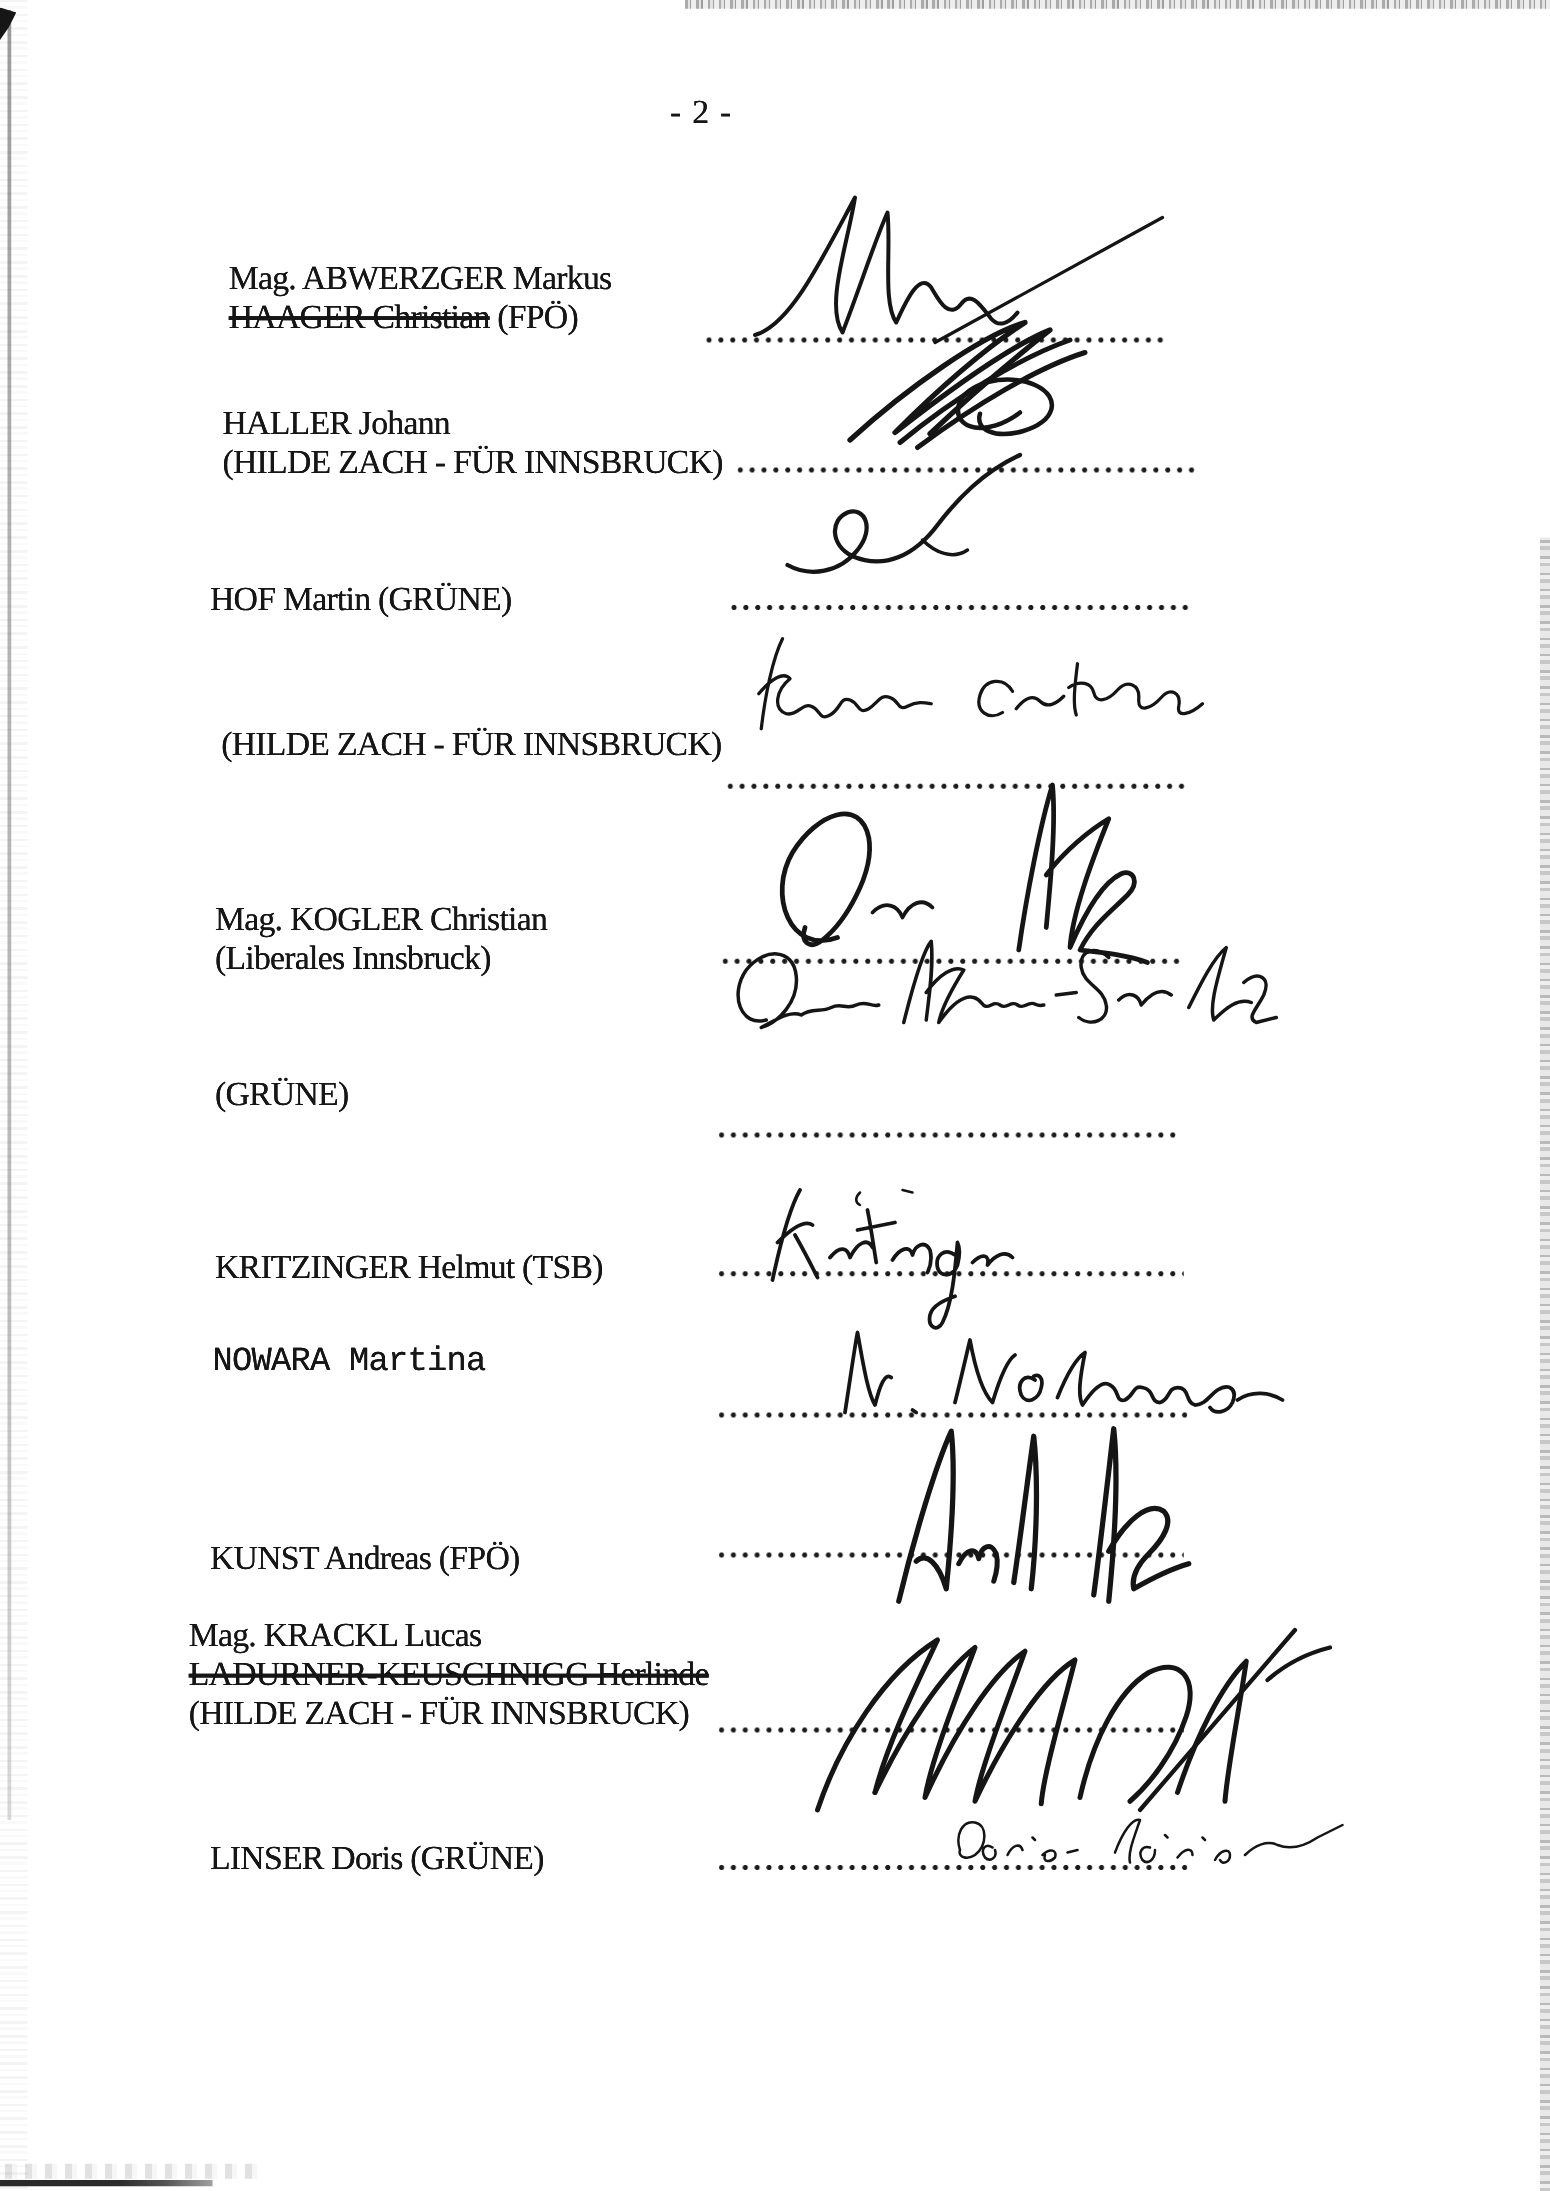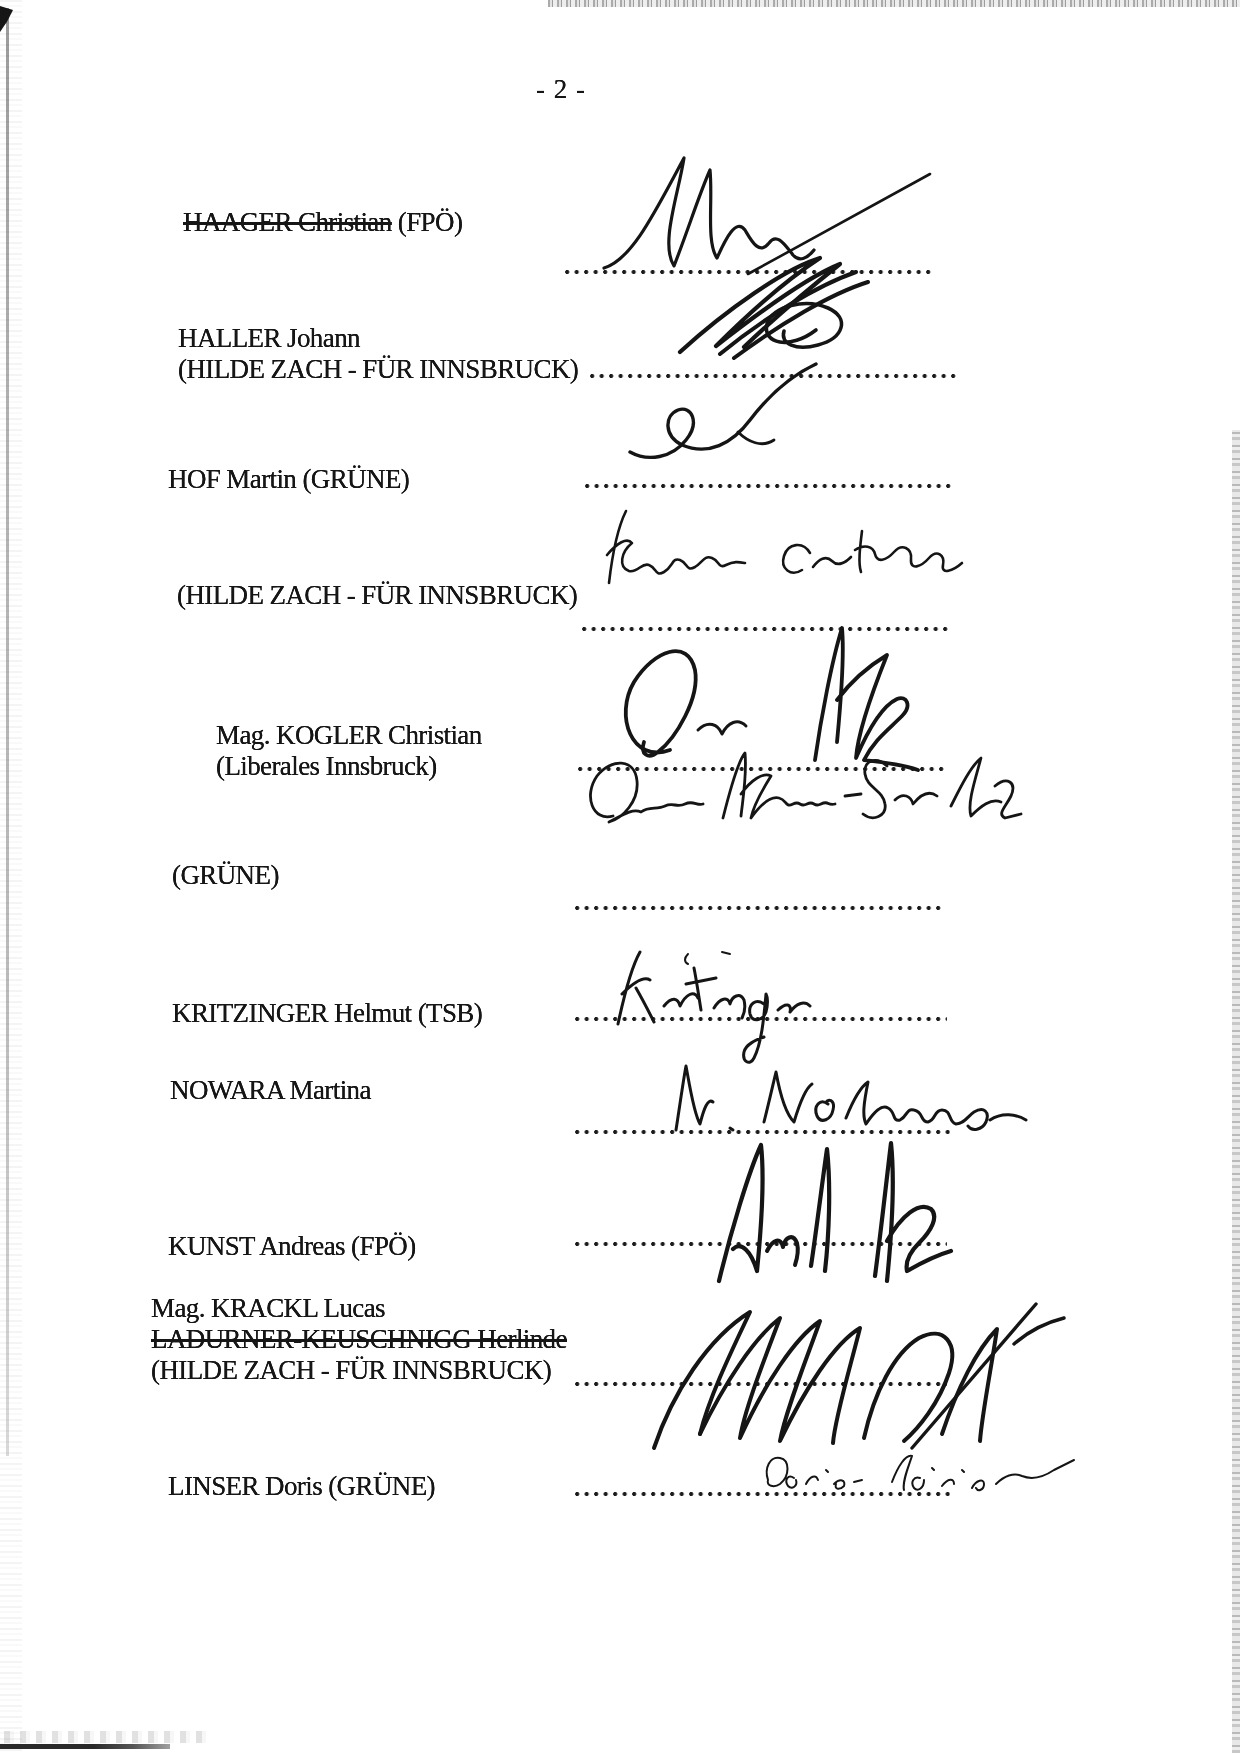--- a/index.html
+++ b/index.html
@@ -45,20 +45,21 @@
     background:repeating-linear-gradient(90deg,rgba(100,100,100,.35) 0 6px,rgba(180,180,180,.2) 6px 10px,transparent 10px 16px);}
 </style>
 </head>
 <body>
 
 <div class="page">
   <div class="page-number">- 2 -</div>
   <div id="signer-rows">
       <div class="row">
         <div class="label" style="left: 183px; top: 207px;">
+          <div><span class="seg">Mag. ABWERZGER Markus</span></div>
           <div><span class="seg strike">HAAGER Christian</span><span class="seg"> (FPÖ)</span></div>
         </div>
         <div class="dotline" style="left: 565px; top: 270px; width: 368px;"></div>
         <svg class="sig" viewBox="0 0 335 135" width="335" height="135" style="left: 598px; top: 148px;">
           <path d="M6,120 C34,112 58,62 86,10 C80,48 62,96 76,118 C90,82 102,44 112,22 C115,52 108,94 119,110 C128,90 138,70 147,82 C153,92 161,108 171,95 C179,84 187,97 195,107 C201,114 209,111 216,102" stroke-width="3.2"></path>
           <path d="M150,126 L332,26" stroke-width="2.6"></path>
         </svg>
       </div>
       <div class="row">
         <div class="label" style="left: 178px; top: 323px;">
@@ -86,21 +87,21 @@
         <div class="label" style="left: 177px; top: 580px;">
           <div><span class="seg">(HILDE ZACH - FÜR INNSBRUCK)</span></div>
         </div>
         <div class="dotline" style="left: 582px; top: 627px; width: 366px;"></div>
         <svg class="sig" viewBox="0 0 385 92" width="385" height="92" style="left: 585px; top: 505px;">
           <path d="M24,78 C27,52 33,22 41,6 M22,50 C32,38 42,32 47,38 C36,47 33,62 44,66 C53,68 57,57 64,60 C72,63 70,72 79,67 C88,62 87,52 95,55 C103,58 101,67 110,62 C118,57 119,50 127,53 C135,56 133,64 141,60 C149,56 154,57 160,58" stroke-width="2.6"></path>
           <path d="M225,48 C218,36 203,38 199,51 C195,64 206,72 217,65 M228,62 C234,54 241,50 247,56 C253,62 260,58 266,52 M277,26 C275,42 273,58 276,67 M270,45 C279,39 288,41 290,49 C292,58 301,56 309,47 C317,38 327,43 326,54 C325,66 336,62 344,53 C352,44 360,50 358,60 C356,70 368,66 377,58" stroke-width="2.6"></path>
         </svg>
       </div>
       <div class="row">
-        <div class="label" style="left: 172px; top: 720px; margin-left: 44px;">
+        <div class="label" style="left: 172px; top: 720px;">
           <div><span class="seg">Mag. KOGLER Christian</span></div>
           <div><span class="seg">(Liberales Innsbruck)</span></div>
         </div>
         <div class="dotline" style="left: 578px; top: 767px; width: 368px;"></div>
         <svg class="sig" viewBox="0 0 335 170" width="335" height="170" style="left: 590px; top: 612px;">
           <path d="M80,138 C42,152 24,104 44,70 C64,38 98,26 105,58 C110,86 86,126 68,140 C58,148 50,142 54,130" stroke-width="3.8"></path>
           <path d="M108,118 C118,108 128,112 132,122 C138,110 148,106 156,114" stroke-width="3"></path>
           <path d="M225,148 C231,106 242,48 252,16 C255,48 250,98 247,130 M247,88 C262,68 282,52 297,43 C283,78 268,118 266,146 C278,118 292,94 307,87 C317,83 322,94 312,104 C298,118 284,128 274,148 C292,150 312,152 328,158" stroke-width="3.8"></path>
         </svg>
       </div>
@@ -121,21 +122,21 @@
         </div>
         <div class="dotline" style="left: 575px; top: 1017px; width: 372px;"></div>
         <svg class="sig" viewBox="0 0 275 122" width="275" height="122" style="left: 602px; top: 946px;">
           <path d="M16,78 C22,50 30,20 38,6 M20,48 C32,36 42,30 48,34 M34,42 C42,56 48,68 52,76" stroke-width="3"></path>
           <path d="M62,60 C70,50 76,52 78,60 C84,48 92,44 96,52 M92,22 C95,37 97,52 99,64 M84,38 L114,32 M112,62 C118,52 126,50 128,58 C130,50 138,46 142,54 C144,62 142,68 140,72" stroke-width="3"></path>
           <path d="M162,58 C154,52 146,58 148,68 C150,76 160,76 164,66 C166,58 166,52 164,48 C162,70 160,96 152,112 C148,120 140,116 142,106 C144,98 154,94 162,91 M176,64 C184,56 190,58 188,66 C194,58 202,54 208,60" stroke-width="3"></path>
           <path d="M86,8 C82,12 82,16 86,18 M120,6 L128,8" stroke-width="2"></path>
         </svg>
       </div>
       <div class="row">
-        <div class="label" style="left: 170px; top: 1075px;">
+        <div class="label" style="left: 170px; top: 1075px; font-family: Liberation Mono, monospace;">
           <div><span class="seg">NOWARA Martina</span></div>
         </div>
         <div class="dotline" style="left: 575px; top: 1130px; width: 375px;"></div>
         <svg class="sig" viewBox="0 0 440 82" width="440" height="82" style="left: 636px; top: 1058px;">
           <path d="M40,72 C44,46 48,18 50,8 C54,30 58,56 64,66 C68,50 72,40 77,44 M94,70 L97,72" stroke-width="3"></path>
           <path d="M128,64 C134,40 138,22 140,14 C144,36 150,56 158,64 C164,44 170,30 176,26 M192,46 C184,40 177,48 181,58 C185,66 195,62 197,52 C199,44 195,41 191,43" stroke-width="3"></path>
           <path d="M210,60 C218,40 226,28 232,24 C228,44 226,58 230,66 C238,54 246,46 252,50 C260,54 256,64 264,62 C272,58 270,50 278,52 C288,54 284,64 292,64 C300,62 298,52 306,52 C316,52 312,64 320,66 C328,66 332,58 338,54 C348,48 354,54 350,64 C346,72 336,74 332,68 M354,62 C366,54 380,56 390,62" stroke-width="3"></path>
         </svg>
       </div>
       <div class="row">

